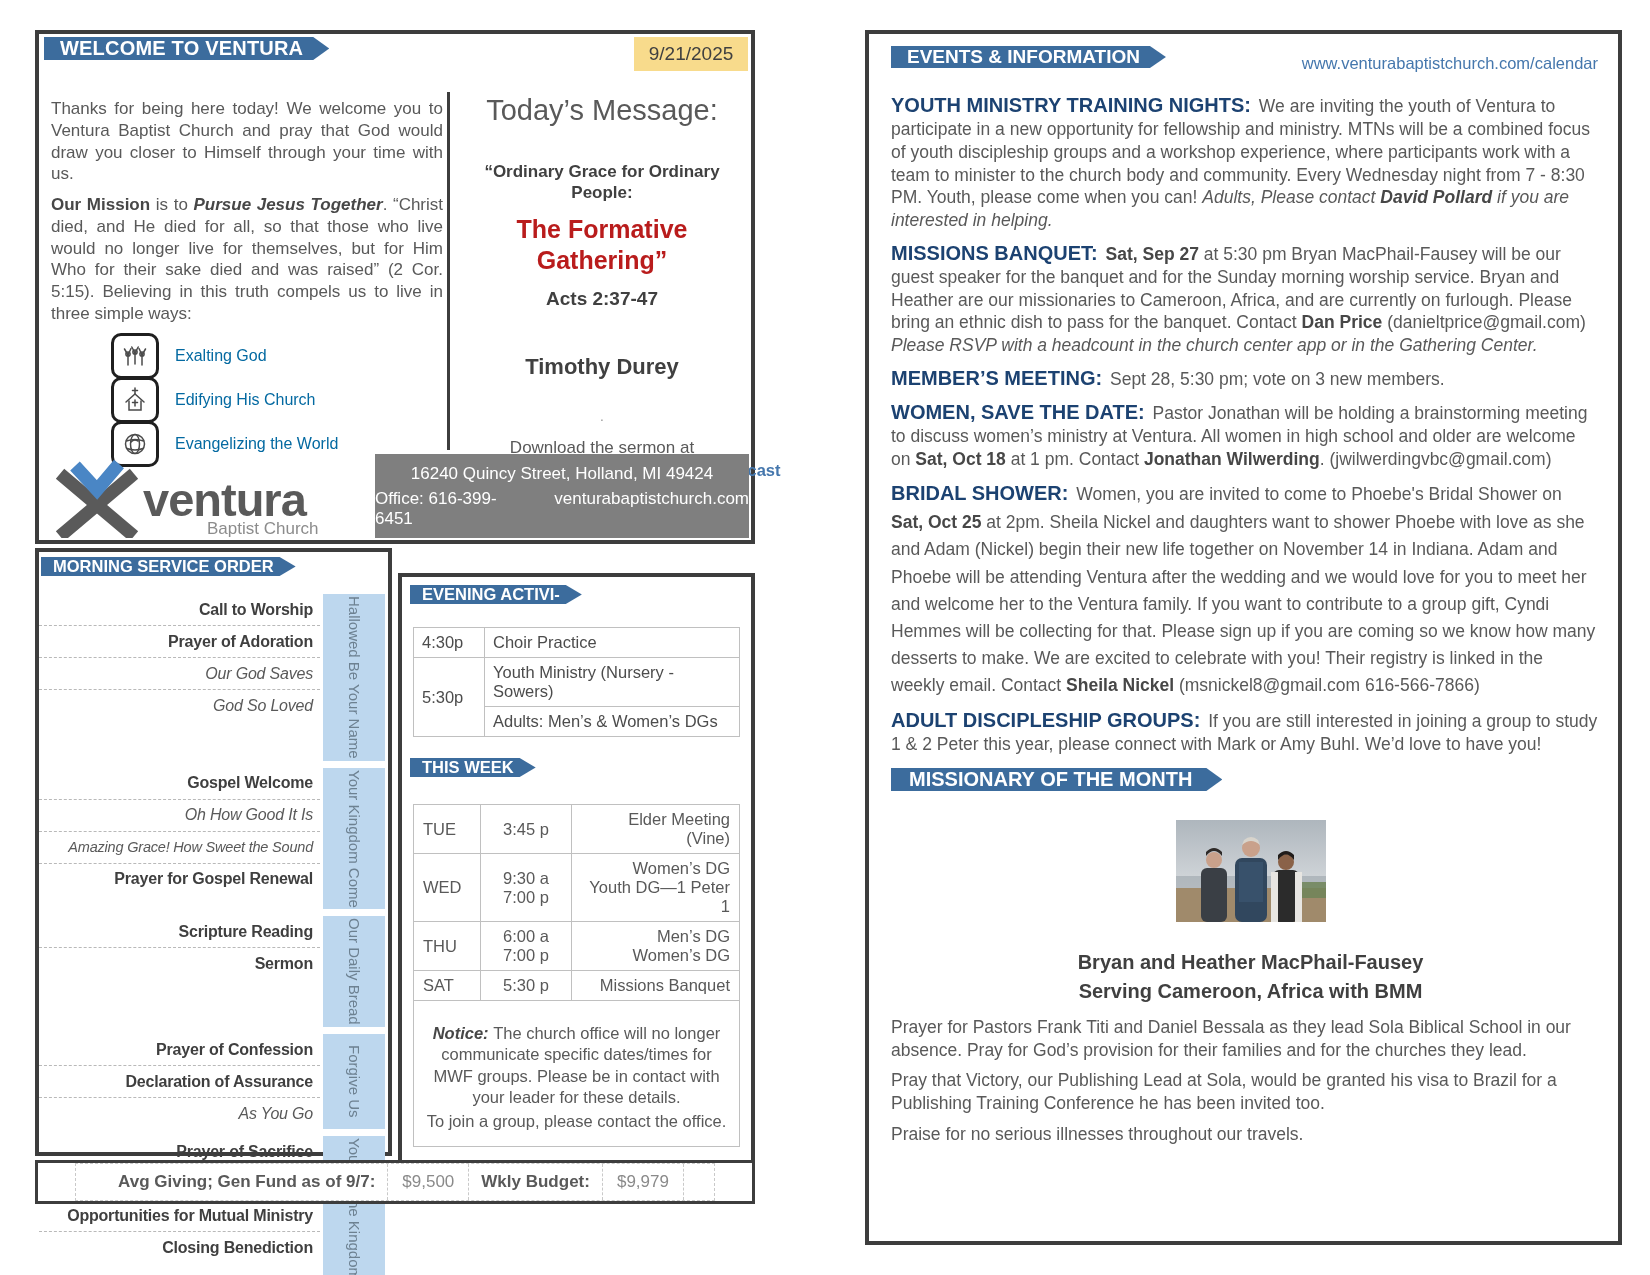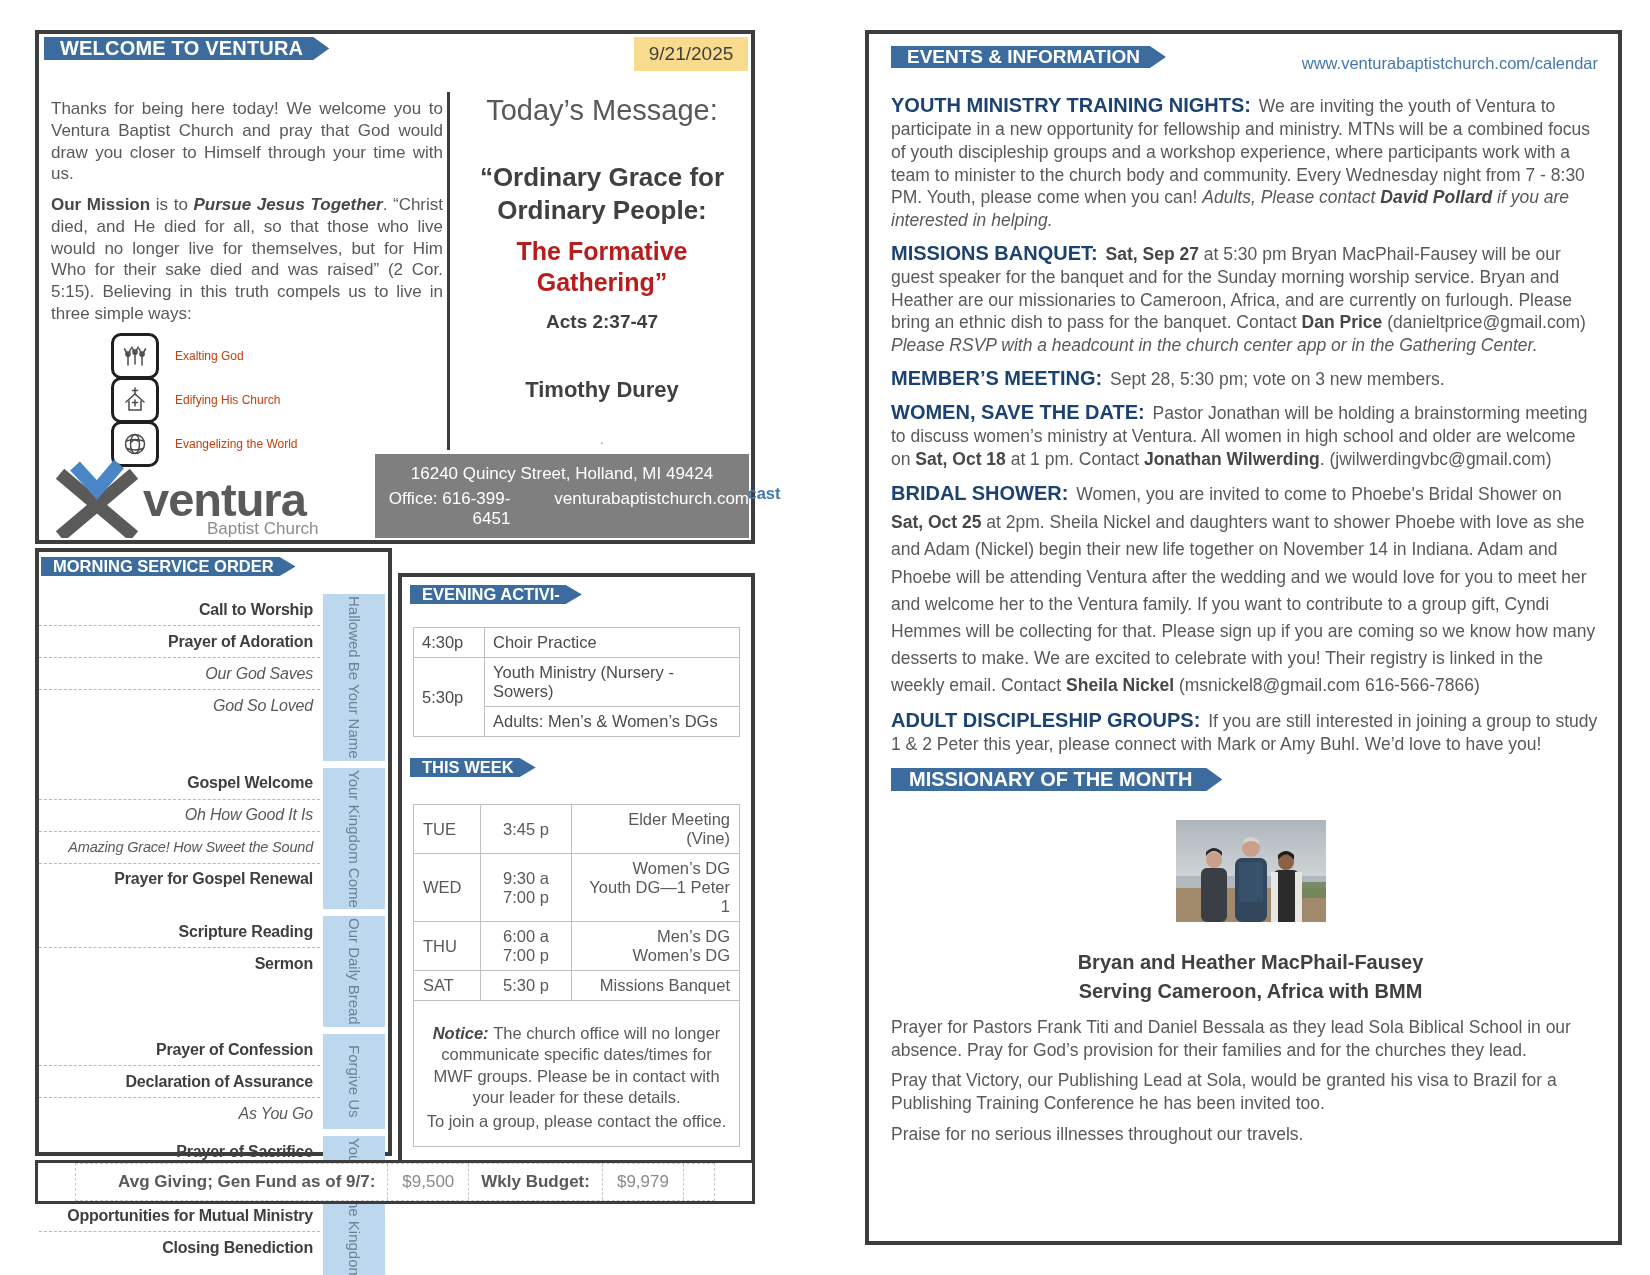--- a/index.html
+++ b/index.html
@@ -32,36 +32,36 @@
   .date-box{position:absolute;top:3px;right:3px;width:114px;height:34px;background:#f8db8c;
     display:flex;align-items:center;justify-content:center;font-size:19px;color:#404040;}
   .w-left{position:absolute;left:12px;top:56px;width:392px;}
   .w-para{font-size:17px;line-height:1.28;text-align:justify;margin:8px 0 9px 0;color:#595959;}
   .run-b{font-weight:bold;color:#474747;}
   .run-i{font-style:italic;}
   .run-bi{font-weight:bold;font-style:italic;color:#474747;}
   .way{display:flex;align-items:center;gap:16px;height:44px;margin-left:60px;}
   .way-icon{width:42px;height:40px;border:3px solid #1f1f1f;border-radius:10px;flex:none;
     display:flex;align-items:center;justify-content:center;background:#fff;}
-  .way-label{font-size:12px;color:#c2410c;}
+  .way-label{font-size:16px;color:#0369a1;}
   .vdiv{position:absolute;left:408px;top:58px;width:3px;height:358px;background:#3d3d3d;}
   .w-right{position:absolute;left:424px;top:60px;width:278px;text-align:center;}
   .tm-heading{font-size:29px;color:#595959;margin-bottom:34px;}
-  .tm-title{font-size:26px;font-weight:bold;color:#404040;line-height:1.25;margin-bottom:10px;}
+  .tm-title{font-size:17px;font-weight:bold;color:#404040;line-height:1.25;margin-bottom:10px;}
   .tm-title2{font-size:25px;font-weight:bold;color:#b91c1c;line-height:1.25;margin-bottom:12px;}
   .tm-scripture{font-size:19px;font-weight:bold;color:#404040;margin-bottom:44px;}
   .tm-speaker{font-size:22px;font-weight:bold;color:#404040;margin-bottom:30px;}
   .tm-dot{font-size:12px;color:#8a8a8a;margin-bottom:14px;}
   .tm-dl{font-size:17px;color:#595959;margin-bottom:3px;}
   .tm-url{font-size:16.5px;font-weight:bold;color:#4577ad;cursor:pointer;}
   .logo-row{position:absolute;left:6px;right:2px;bottom:2px;height:84px;display:flex;align-items:flex-end;}
   .logo-wrap{width:330px;height:84px;flex:none;}
   .addr-box{flex:1;height:84px;background:#7f7f7f;color:#fff;display:flex;flex-direction:column;
     justify-content:center;align-items:center;gap:5px;font-size:17px;}
-  .addr-line2{display:flex;gap:44px;text-align:right;}
+  .addr-line2{display:flex;gap:44px;}
 
   
   #morning-box{left:35px;top:548px;width:357px;height:608px;padding:3px 3px 0 0;}
   #morning-box .banner{margin:2px 0 7px 2px;}
   .so-group{display:flex;margin-bottom:7px;}
   .so-items{flex:1;}
   .so-item{height:31px;display:flex;align-items:center;justify-content:flex-end;
     padding-right:7px;font-size:16px;letter-spacing:-.2px;white-space:nowrap;}
   .so-items .so-item:not(:last-child){border-bottom:1px dashed #b9b9b9;}
   .so-item.b{font-weight:bold;color:#3f3f3f;}

